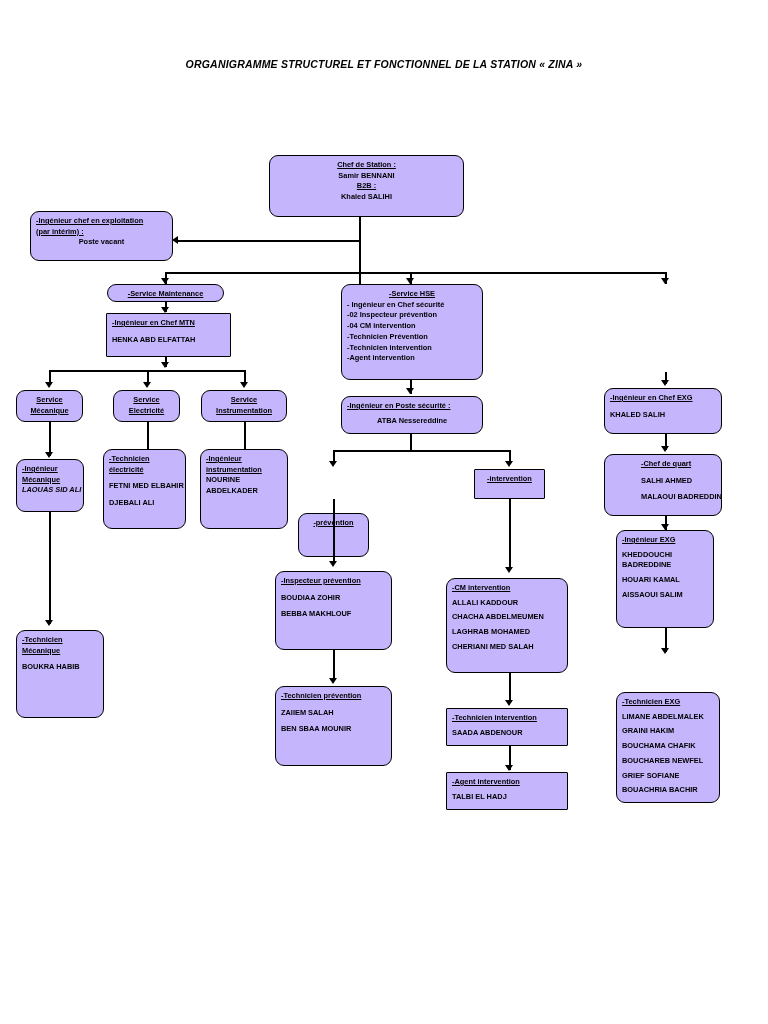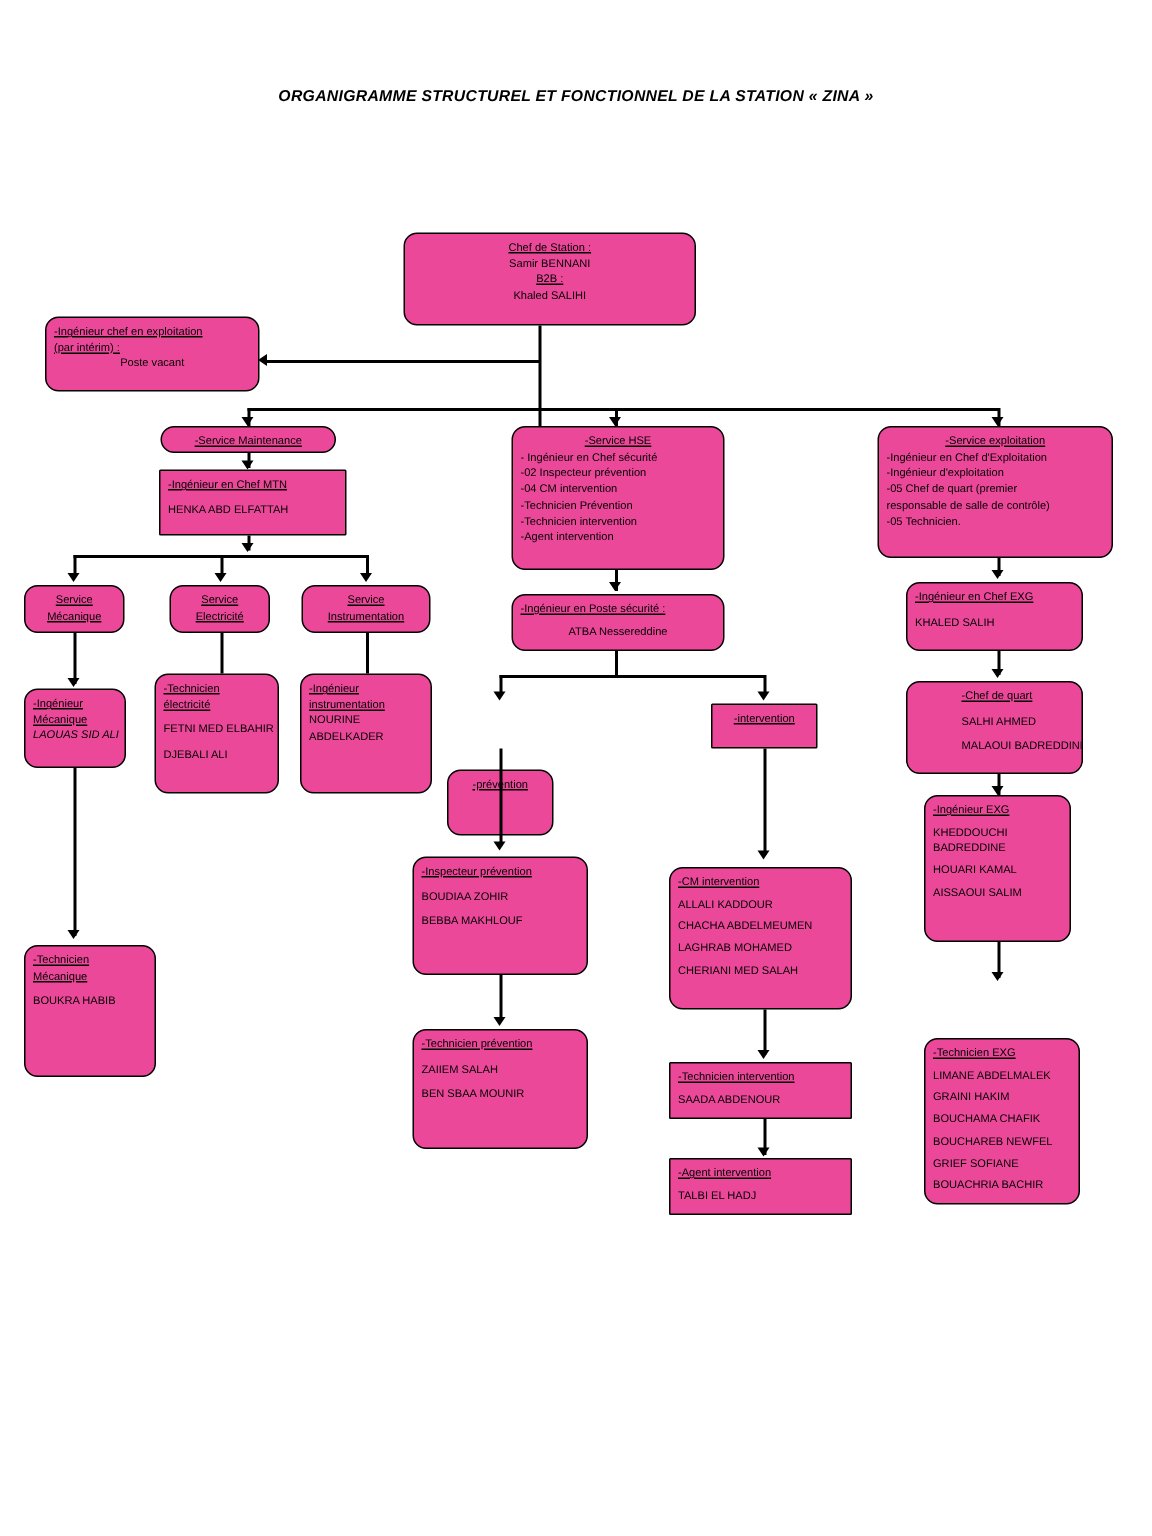--- a/index.html
+++ b/index.html
@@ -28,23 +28,23 @@
     font-weight: bold;
     font-style: italic;
     letter-spacing: 0.2px;
   }
   .title span {
   }
   .box {
     position: absolute;
     box-sizing: border-box;
     border: 1.6px solid #000;
-    background: #ec4899;
+    background: #c4b5fd;
     font-size: 7.4px;
-    font-weight: normal;
+    font-weight: bold;
     line-height: 1.45;
     padding: 4px 5px;
     overflow: hidden;
   }
   .box.rounded { border-radius: 9px; }
   .box.sq { border-radius: 1px; }
   .ln { display: block; white-space: nowrap; }
   .ul { text-decoration: underline; }
   .ctr { text-align: center; }
   .ital { font-style: italic; }
@@ -264,28 +264,20 @@
 
   <div class="vline" style="left:509px; top:746px; height:24px;"></div>
   <div class="arrow-down" style="left:505px; top:765px;"></div>
 
   <div class="box sq" style="left:446px; top:772px; width:122px; height:38px;">
     <span class="ln ul">-Agent intervention</span>
     <span class="ln gap-sm"></span>
     <span class="ln">TALBI EL HADJ</span>
   </div>
 
-  <div class="box rounded" style="left:585px; top:284px; width:157px; height:88px;">
-    <span class="ln ctr ul">-Service exploitation</span>
-    <span class="ln">-Ingénieur en Chef d'Exploitation</span>
-    <span class="ln">-Ingénieur d'exploitation</span>
-    <span class="ln"> -05 Chef de quart (premier</span>
-    <span class="ln">responsable de salle de contrôle)</span>
-    <span class="ln">-05 Technicien.</span>
-  </div>
 
   <div class="vline" style="left:665px; top:372px; height:12px;"></div>
   <div class="arrow-down" style="left:661px; top:380px;"></div>
 
   <div class="box rounded" style="left:604px; top:388px; width:118px; height:46px;">
     <span class="ln ul">-Ingénieur en Chef EXG</span>
     <span class="ln gap"></span>
     <span class="ln">KHALED SALIH</span>
   </div>
 

